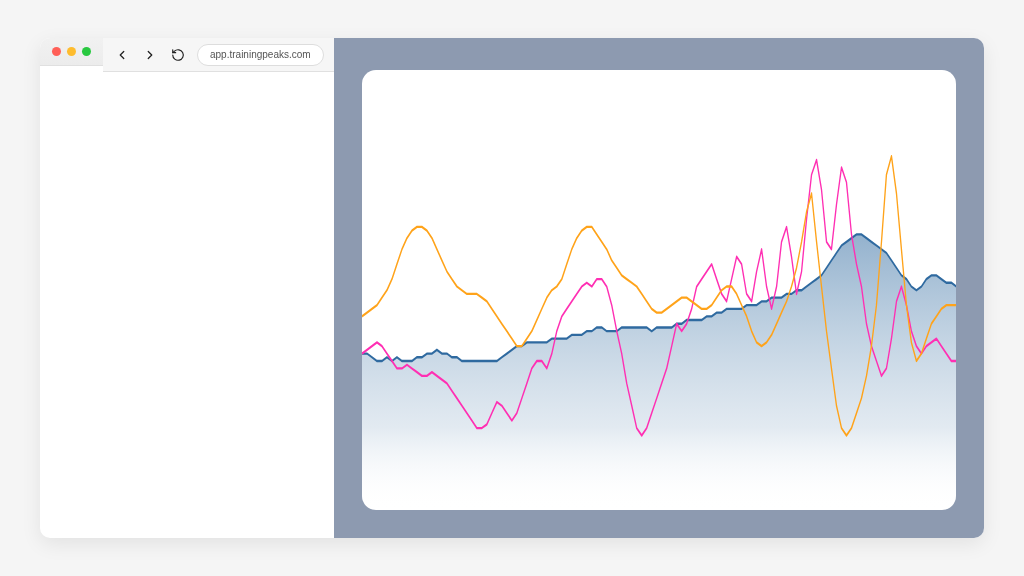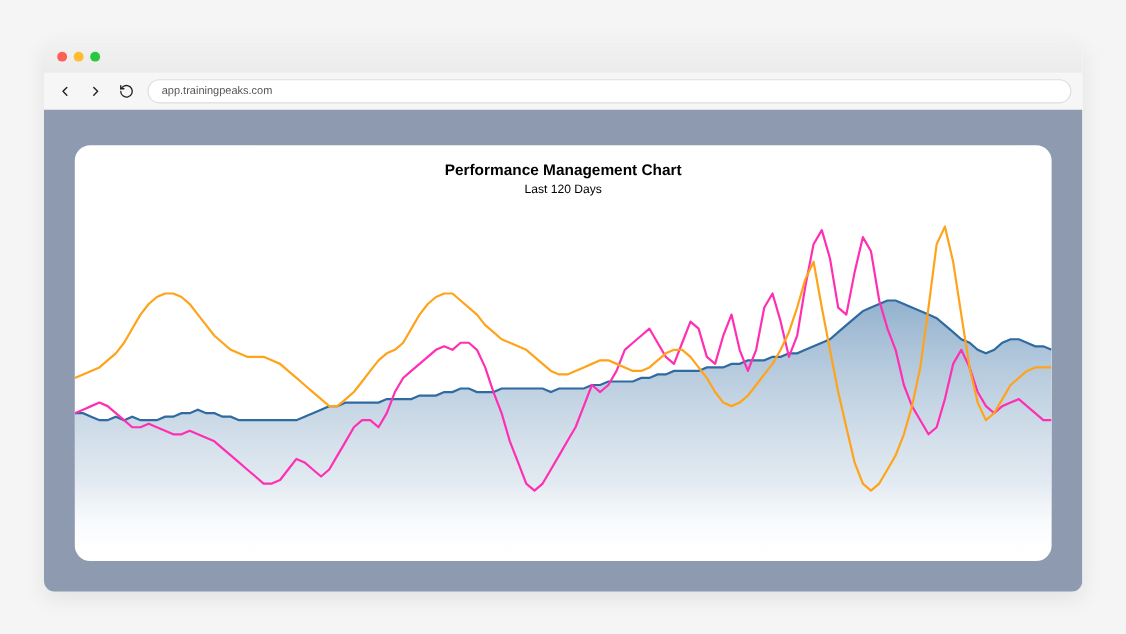--- a/index.html
+++ b/index.html
@@ -1,17 +1,17 @@
 <!DOCTYPE html>
 <html><head>
 <meta charset="utf-8">
 <style>
   * { box-sizing: border-box; margin: 0; padding: 0; }
   html, body { width: 1024px; height: 576px; background: #f5f5f5; font-family: -apple-system, Helvetica, Arial, sans-serif; }
-  .stage { position: absolute; left: 40px; top: 38px; width: 944px; height: 500px; background: #fff; border-radius: 10px; box-shadow: 0 6px 20px rgba(0,0,0,0.08); overflow: hidden; display: flex; flex-direction: column; }
+  .stage { position: absolute; left: 40px; top: 38px; width: 944px; height: 500px; background: #fff; border-radius: 10px; box-shadow: 0 6px 20px rgba(0,0,0,0.08); overflow: hidden; display: flex; flex-direction: row; }
   .chrome-bar { height: 28px; background: linear-gradient(#f1f1f1,#ececec); border-bottom: 1px solid #e0e0e0; display: flex; align-items: center; padding: 0 12px; gap: 6px; }
   .dot { width: 9px; height: 9px; border-radius: 50%; }
   .dot.red    { background:#ff5f57; }
   .dot.yellow { background:#febc2e; }
   .dot.green  { background:#28c840; }
   .nav-bar { height: 34px; background:#f6f6f6; border-bottom:1px solid #e0e0e0; display:flex; align-items:center; padding:0 10px; gap:10px; }
   .nav-btn { width:18px; height:18px; display:flex; align-items:center; justify-content:center; color:#333; font-size:15px; cursor:pointer; }
   .addr { flex:1; height:22px; background:#fff; border:1px solid #ddd; border-radius:11px; display:flex; align-items:center; padding:0 12px; font-size:10px; color:#555; }
   .viewport { flex:1; background:#8d9ab0; padding:32px 28px 28px; }
   .card { width:100%; height:100%; background:#fff; border-radius:14px; overflow:hidden; position:relative; }
@@ -48,24 +48,20 @@
           <polyline points="3 3 3 8 8 8"></polyline>
         </svg>
     </div>
     <div class="addr">
       <span>app.trainingpeaks.com</span>
     </div>
   </div>
 
   <div class="viewport">
     <div class="card">
-      <div class="titles">
-        <div class="title">Performance Management Chart</div>
-        <div class="subtitle">Last 120 Days</div>
-      </div>
       <svg class="chart" id="chart-svg" preserveAspectRatio="none" viewBox="0 0 888 378">
           <defs>
             <linearGradient id="ctlFill" x1="0" x2="0" y1="0" y2="1">
               <stop offset="0%" stop-color="#87a9c8" stop-opacity="0.9"></stop>
               <stop offset="70%" stop-color="#cfdce8" stop-opacity="0.6"></stop>
               <stop offset="100%" stop-color="#ffffff" stop-opacity="0"></stop>
             </linearGradient>
           </defs>
           <path d="M0.0 243.6 L7.5 243.6 L14.9 246.8 L22.4 250.0 L29.8 250.0 L37.3 246.8 L44.8 250.0 L52.2 246.8 L59.7 250.0 L67.2 250.0 L74.6 250.0 L82.1 246.8 L89.5 246.8 L97.0 243.6 L104.5 243.6 L111.9 240.4 L119.4 243.6 L126.9 243.6 L134.3 246.8 L141.8 246.8 L149.2 250.0 L156.7 250.0 L164.2 250.0 L171.6 250.0 L179.1 250.0 L186.6 250.0 L194.0 250.0 L201.5 250.0 L208.9 246.8 L216.4 243.6 L223.9 240.4 L231.3 237.2 L238.8 237.2 L246.3 234.0 L253.7 234.0 L261.2 234.0 L268.6 234.0 L276.1 234.0 L283.6 230.8 L291.0 230.8 L298.5 230.8 L305.9 230.8 L313.4 227.6 L320.9 227.6 L328.3 227.6 L335.8 224.4 L343.3 224.4 L350.7 221.2 L358.2 221.2 L365.6 224.4 L373.1 224.4 L380.6 224.4 L388.0 221.2 L395.5 221.2 L403.0 221.2 L410.4 221.2 L417.9 221.2 L425.3 221.2 L432.8 224.4 L440.3 221.2 L447.7 221.2 L455.2 221.2 L462.7 221.2 L470.1 218.0 L477.6 218.0 L485.0 214.8 L492.5 214.8 L500.0 214.8 L507.4 214.8 L514.9 211.6 L522.4 211.6 L529.8 208.4 L537.3 208.4 L544.7 205.2 L552.2 205.2 L559.7 205.2 L567.1 205.2 L574.6 202.0 L582.1 202.0 L589.5 202.0 L597.0 198.8 L604.4 198.8 L611.9 195.6 L619.4 195.6 L626.8 195.6 L634.3 192.4 L641.7 192.4 L649.2 189.2 L656.7 189.2 L664.1 186.0 L671.6 182.8 L679.1 179.6 L686.5 176.4 L694.0 170.0 L701.4 163.6 L708.9 157.2 L716.4 150.8 L723.8 147.6 L731.3 144.4 L738.8 141.2 L746.2 141.2 L753.7 144.4 L761.1 147.6 L768.6 150.8 L776.1 154.0 L783.5 157.2 L791.0 163.6 L798.5 170.0 L805.9 176.4 L813.4 179.6 L820.8 186.0 L828.3 189.2 L835.8 186.0 L843.2 179.6 L850.7 176.4 L858.2 176.4 L865.6 179.6 L873.1 182.8 L880.5 182.8 L888.0 186.0 L888 378 L0 378 Z" fill="url(#ctlFill)" stroke="none"></path>
           <path d="M0.0 243.6 L7.5 243.6 L14.9 246.8 L22.4 250.0 L29.8 250.0 L37.3 246.8 L44.8 250.0 L52.2 246.8 L59.7 250.0 L67.2 250.0 L74.6 250.0 L82.1 246.8 L89.5 246.8 L97.0 243.6 L104.5 243.6 L111.9 240.4 L119.4 243.6 L126.9 243.6 L134.3 246.8 L141.8 246.8 L149.2 250.0 L156.7 250.0 L164.2 250.0 L171.6 250.0 L179.1 250.0 L186.6 250.0 L194.0 250.0 L201.5 250.0 L208.9 246.8 L216.4 243.6 L223.9 240.4 L231.3 237.2 L238.8 237.2 L246.3 234.0 L253.7 234.0 L261.2 234.0 L268.6 234.0 L276.1 234.0 L283.6 230.8 L291.0 230.8 L298.5 230.8 L305.9 230.8 L313.4 227.6 L320.9 227.6 L328.3 227.6 L335.8 224.4 L343.3 224.4 L350.7 221.2 L358.2 221.2 L365.6 224.4 L373.1 224.4 L380.6 224.4 L388.0 221.2 L395.5 221.2 L403.0 221.2 L410.4 221.2 L417.9 221.2 L425.3 221.2 L432.8 224.4 L440.3 221.2 L447.7 221.2 L455.2 221.2 L462.7 221.2 L470.1 218.0 L477.6 218.0 L485.0 214.8 L492.5 214.8 L500.0 214.8 L507.4 214.8 L514.9 211.6 L522.4 211.6 L529.8 208.4 L537.3 208.4 L544.7 205.2 L552.2 205.2 L559.7 205.2 L567.1 205.2 L574.6 202.0 L582.1 202.0 L589.5 202.0 L597.0 198.8 L604.4 198.8 L611.9 195.6 L619.4 195.6 L626.8 195.6 L634.3 192.4 L641.7 192.4 L649.2 189.2 L656.7 189.2 L664.1 186.0 L671.6 182.8 L679.1 179.6 L686.5 176.4 L694.0 170.0 L701.4 163.6 L708.9 157.2 L716.4 150.8 L723.8 147.6 L731.3 144.4 L738.8 141.2 L746.2 141.2 L753.7 144.4 L761.1 147.6 L768.6 150.8 L776.1 154.0 L783.5 157.2 L791.0 163.6 L798.5 170.0 L805.9 176.4 L813.4 179.6 L820.8 186.0 L828.3 189.2 L835.8 186.0 L843.2 179.6 L850.7 176.4 L858.2 176.4 L865.6 179.6 L873.1 182.8 L880.5 182.8 L888.0 186.0 " fill="none" stroke="#2f6aa0" stroke-width="2"></path>

